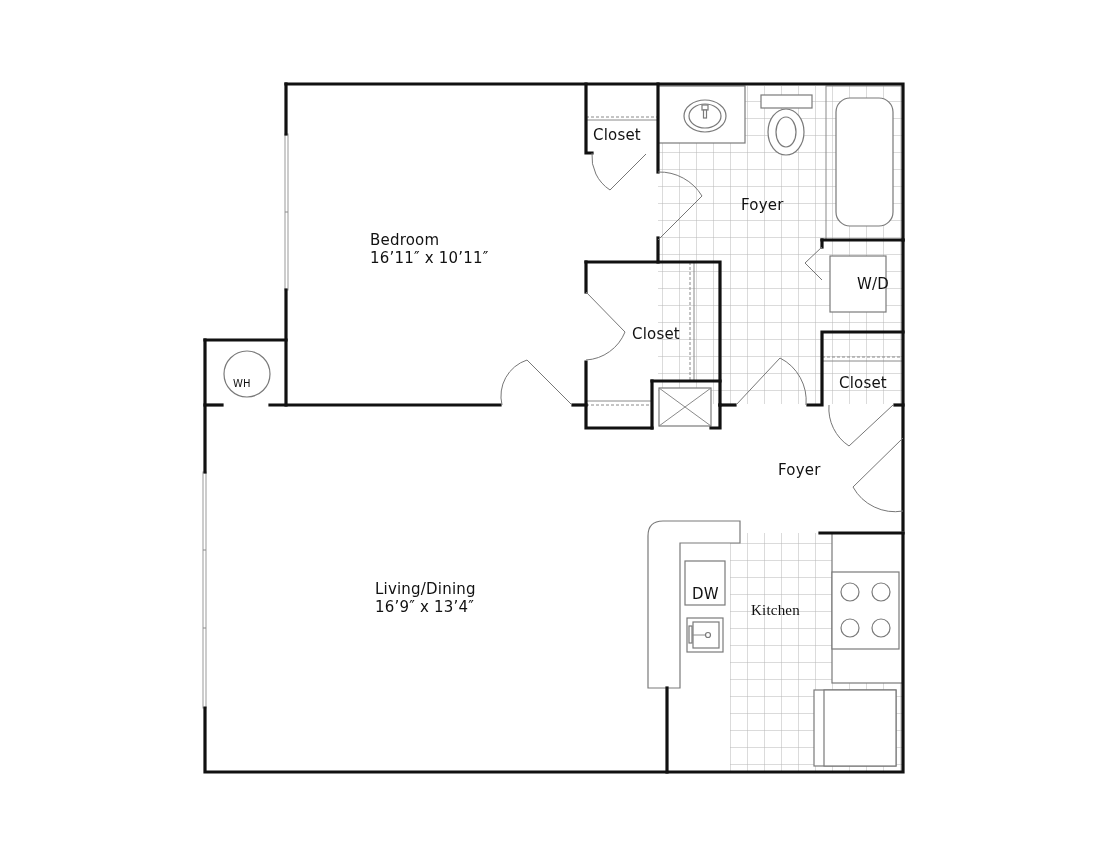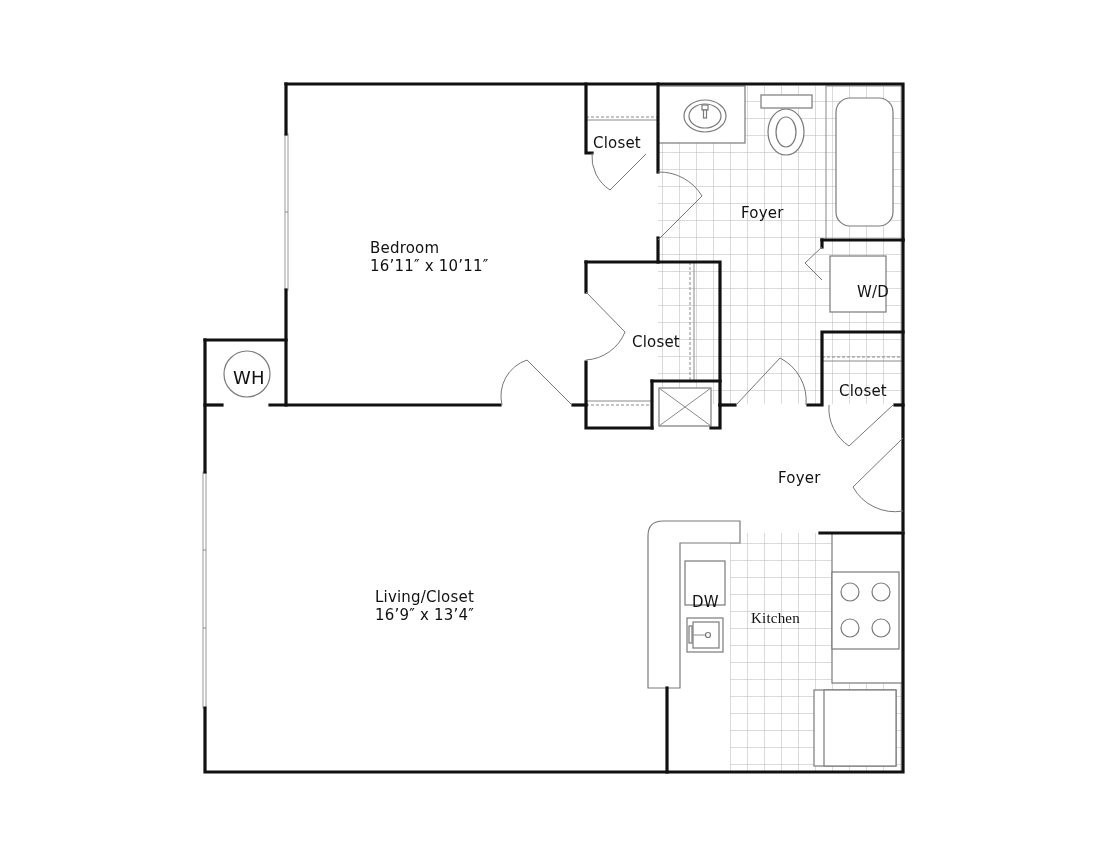--- a/index.html
+++ b/index.html
@@ -4,21 +4,21 @@
 <style>
   html, body { margin: 0; padding: 0; background: #ffffff; }
   body { width: 1105px; height: 844px; position: relative; overflow: hidden; font-family: "DejaVu Sans", sans-serif; }
   #plan { position: absolute; left: 0; top: 0; }
   .wall { stroke: #111111; stroke-width: 3.2; fill: none; stroke-linecap: square; }
   .thin { stroke: #8a8a8a; stroke-width: 1; fill: none; }
   .fix { stroke: #7a7a7a; stroke-width: 1.2; fill: #ffffff; }
   .door { stroke: #777777; stroke-width: 1; fill: none; }
   .dash { stroke: #8a8a8a; stroke-width: 1; stroke-dasharray: 3 2; fill: none; }
   .win { stroke: #999999; stroke-width: 1; fill: #ffffff; }
-  .lbl { position: absolute; color: #111111; font-size: 15px; line-height: 18px; white-space: nowrap; letter-spacing: 0.2px; margin-top: 8px; }
+  .lbl { position: absolute; color: #111111; font-size: 15px; line-height: 18px; white-space: nowrap; letter-spacing: 0.2px; }
   .lbl.center { text-align: left; }
 </style>
 </head>
 <body>
 
 <svg id="plan" width="1105" height="844" viewBox="0 0 1105 844" xmlns="http://www.w3.org/2000/svg">
   <defs>
     <pattern id="tile" width="17" height="17" patternUnits="userSpaceOnUse">
       <rect width="17" height="17" fill="#ffffff"></rect>
       <path d="M17 0 V17 M0 17 H17" stroke="#b8b8b8" stroke-width="1"></path>
@@ -183,26 +183,26 @@
     <path d="M853 487 A 48 48 0 0 0 903 511" class="door"></path>
   </g>
 </svg>
 
 <div class="lbl center" style="left:370px; top:231px; width:155px;">
   <div>Bedroom</div>
   <div>16’11″ x 10’11″</div>
 </div>
 
 <div class="lbl" style="left:375px; top:580px;">
-  <div>Living/Closet</div>
+  <div>Living/Dining</div>
   <div>16’9″ x 13’4″</div>
 </div>
 
 <div class="lbl" style="left:741px; top:196px;">Foyer</div>
 <div class="lbl" style="left:751px; top:601px;font-family:Liberation Serif, serif;">Kitchen</div>
 <div class="lbl" style="left:778px; top:461px;">Foyer</div>
 <div class="lbl" style="left:593px; top:126px;">Closet</div>
 <div class="lbl" style="left:632px; top:325px;">Closet</div>
 <div class="lbl" style="left:839px; top:374px;">Closet</div>
 
-<div class="lbl" style="left:233px; top:361px; font-size:18px;">WH</div>
+<div class="lbl" style="left:233px; top:375px; font-size:10px;">WH</div>
 <div class="lbl" style="left:857px; top:275px;">W/D</div>
 <div class="lbl" style="left:692px; top:585px;">DW</div>
 
 </body></html>

